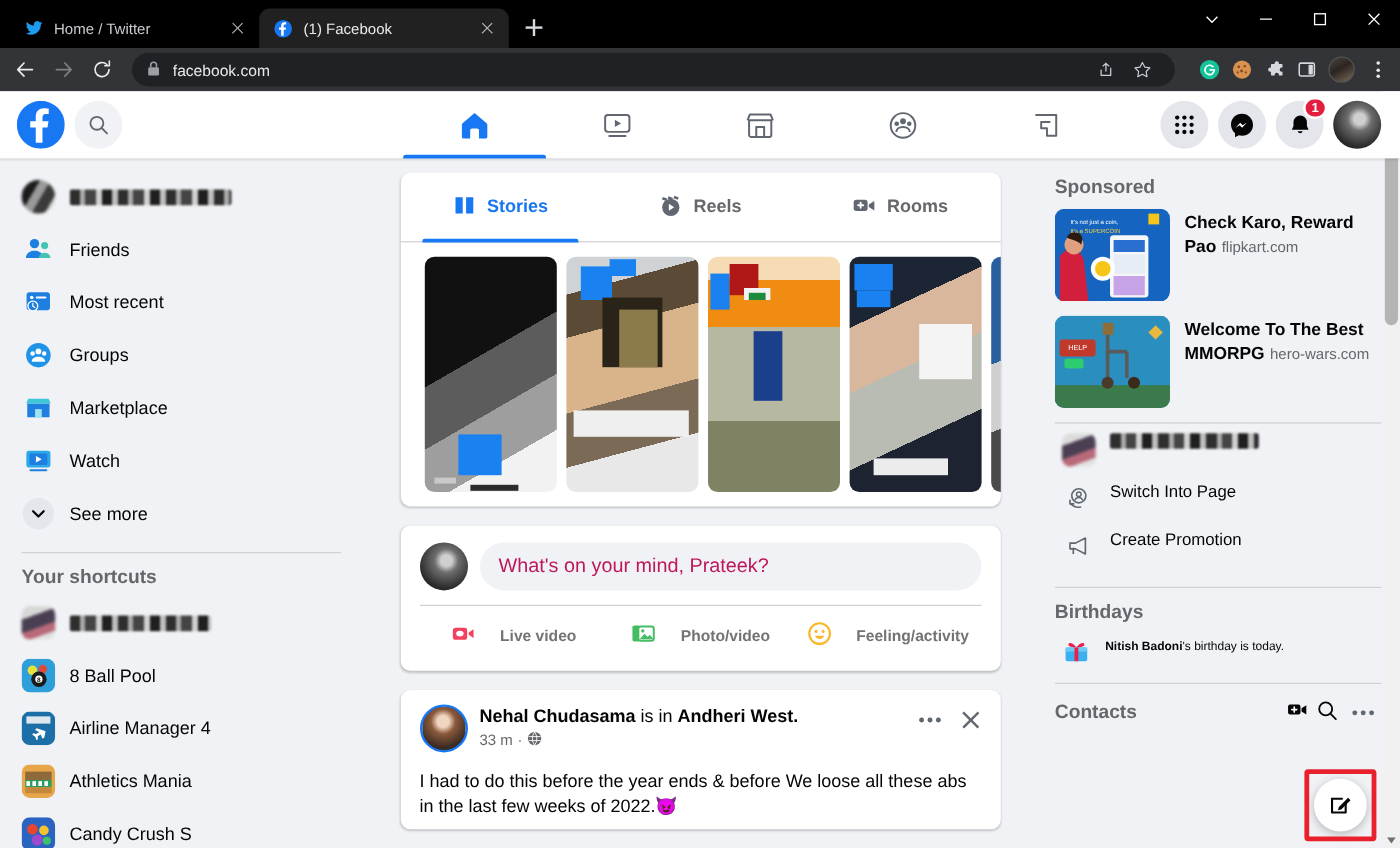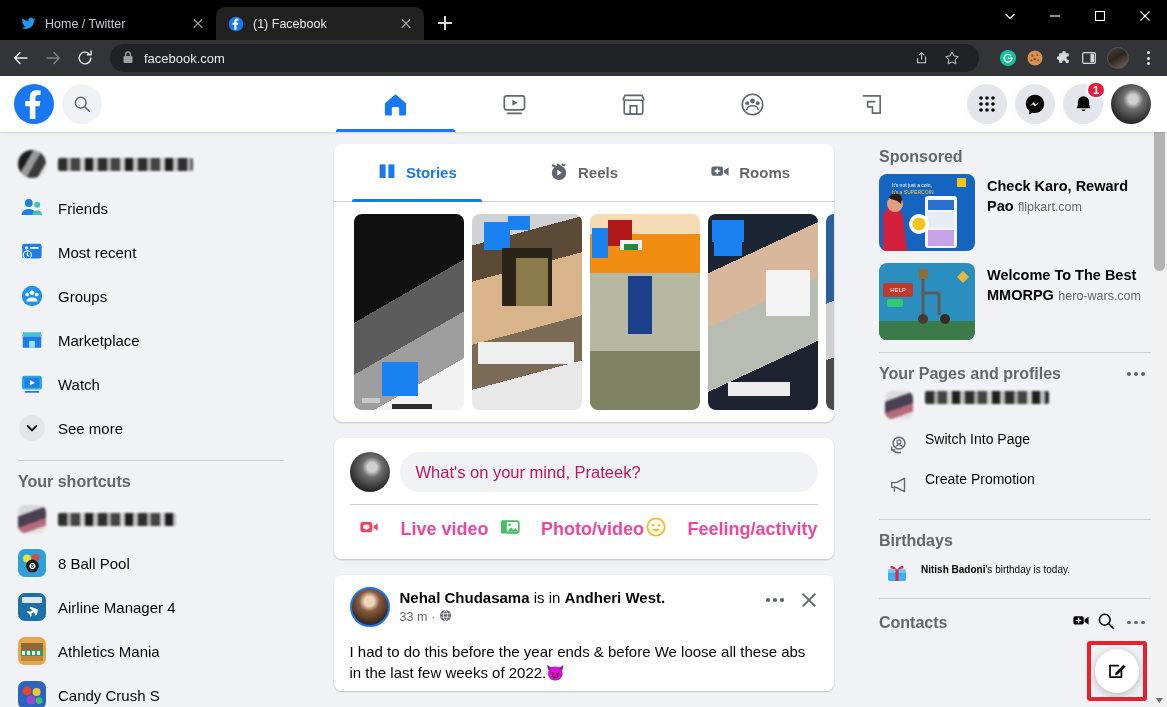--- a/index.html
+++ b/index.html
@@ -147,21 +147,21 @@
   .comp-av { width: 40px; height: 40px; border-radius: 50%; flex: 0 0 40px;
     background: radial-gradient(circle at 55% 38%, #cfcfcf 0 14%, #6e6e6e 30%, #2a2a2a 70%, #151515 100%); }
   .comp-input {
     flex: 1 1 auto; height: 40px; border-radius: 20px; background: #f0f2f5;
     display: flex; align-items: center; padding: 0 16px; color: #be185d; font-size: 16.5px;
   }
   .comp-div { height: 1px; background: #ced0d4; margin: 12px 0 4px; }
   .comp-actions { display: flex; }
   .comp-act {
     flex: 1 1 0; display: flex; align-items: center; justify-content: center; gap: 20px;
-    height: 40px; border-radius: 8px; font-size: 18px; font-weight: 600; color: #ec4899;
+    height: 40px; border-radius: 8px; font-size: 13px; font-weight: 600; color: #737373;
   }
 
   .post { padding: 12px 16px 0; }
   .post-head { display: flex; align-items: flex-start; gap: 10px; }
   .post-av {
     width: 40px; height: 40px; border-radius: 50%; flex: 0 0 40px;
     background: radial-gradient(circle at 48% 34%, #f0d5c0 0 16%, #8b5a3c 34%, #3b2a22 72%, #24303f 100%);
     border: 2px solid #1877f2;
   }
   .post-meta { flex: 1 1 auto; padding-top: 1px; }
@@ -771,28 +771,20 @@
               </svg>
           </span>
           <span class="ad-txt">
             <span class="ad-title">Welcome To The Best MMORPG</span>
             <span class="ad-url">hero-wars.com</span>
           </span>
         </div>
 
         <div class="r-sep"></div>
 
-        <div class="r-head">
-          <span>Your Pages and profiles</span>
-          <span class="r-dots">
-              <i></i>
-              <i></i>
-              <i></i>
-            </span>
-        </div>
 
         <div class="r-row">
           <span class="sc-ico" style="background:linear-gradient(160deg,#dcdcdc 0 28%,#4a3f52 28% 58%,#b86a7a 58% 80%,#e2e2e2 80%);filter:blur(1.2px)"></span>
           <span class="blurname" style="width:124px"></span>
         </div>
 
         <div class="r-row">
           <span class="side-ico">
             <svg width="22" height="22" viewBox="0 0 24 24">
                 <circle cx="12" cy="10" r="6.4" stroke="#606770" stroke-width="1.5" fill="none"></circle>

